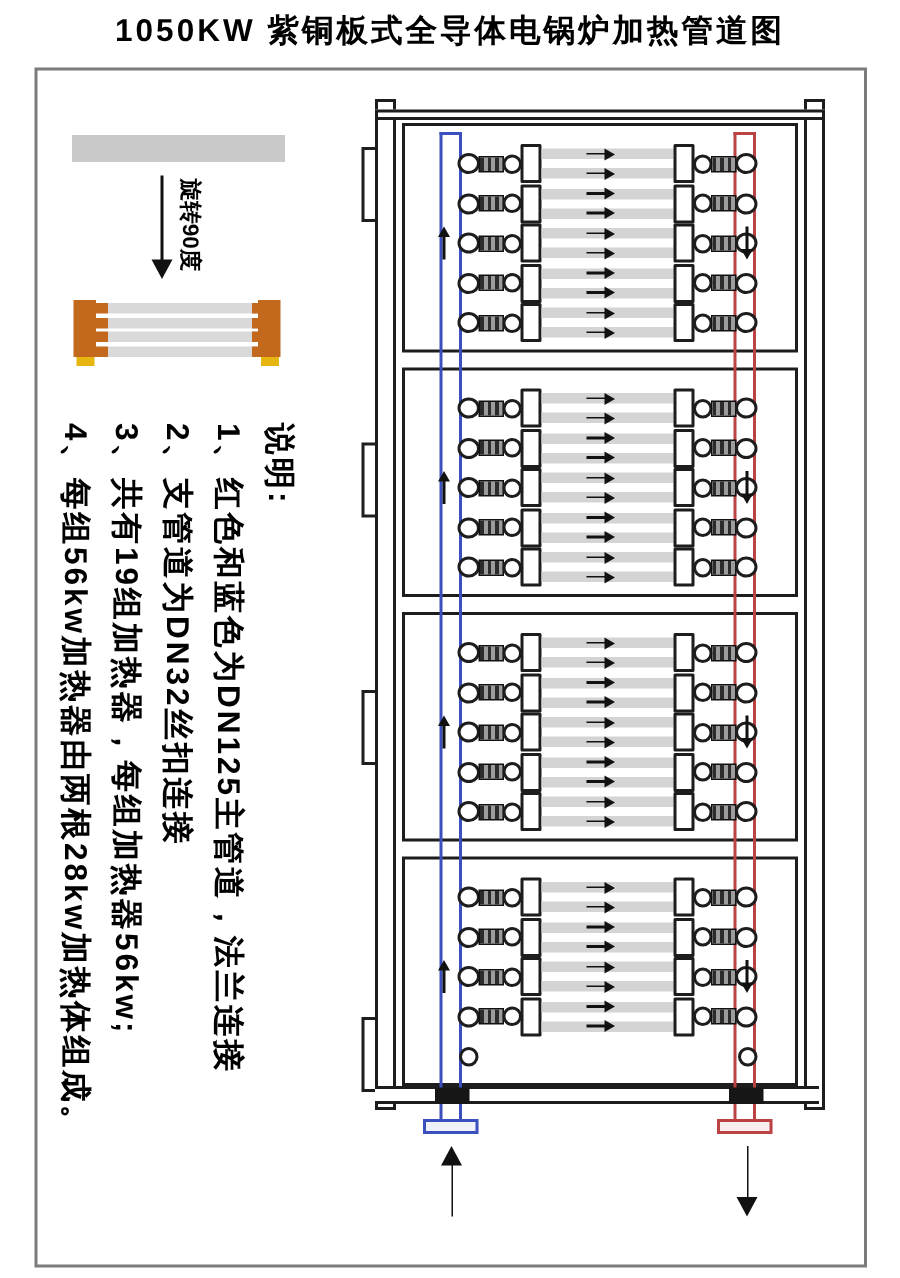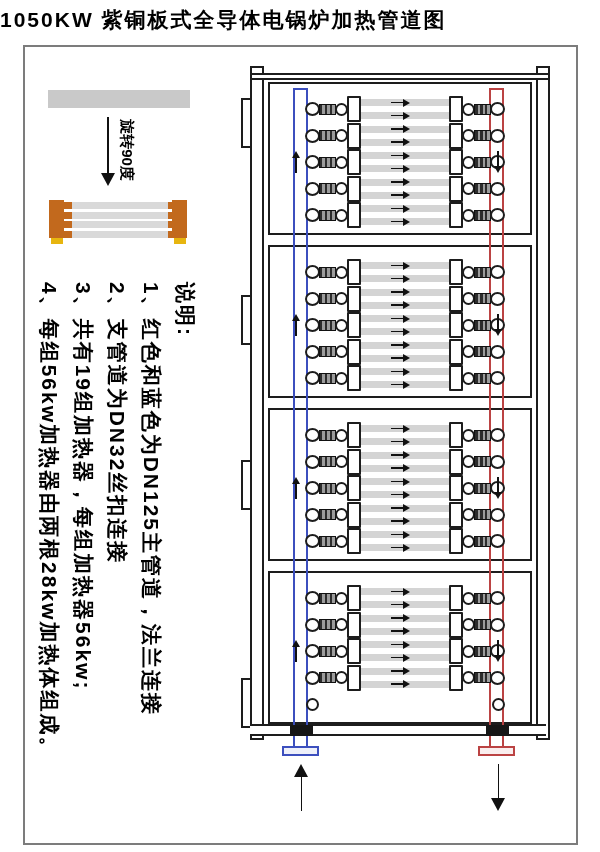--- a/index.html
+++ b/index.html
@@ -4,21 +4,21 @@
 <style>
   html,body { margin:0; padding:0; background:#ffffff; }
   .stage {
     position:relative; width:600px; height:852px; background:#fff;
     font-family:"Liberation Sans", sans-serif; color:#000; overflow:hidden;
   }
   .abs { position:absolute; }
 
   
   .title {
-    left:0; right:0; top:6px; text-align:left;
+    left:0; right:0; top:6px; text-align:center;
     font-size:21px; font-weight:bold; letter-spacing:2px;
   }
 
   
   .frame { left:23px; top:45px; width:551px; height:796px; border:2px solid #7c7c7c; }
 
   
   .plate { left:48px; top:90px; width:142px; height:18px; }
   .rot-line { left:107px; top:117px; width:2px; height:58px; background:#111; }
   .rot-head { left:101px; top:173px; width:0; height:0;

